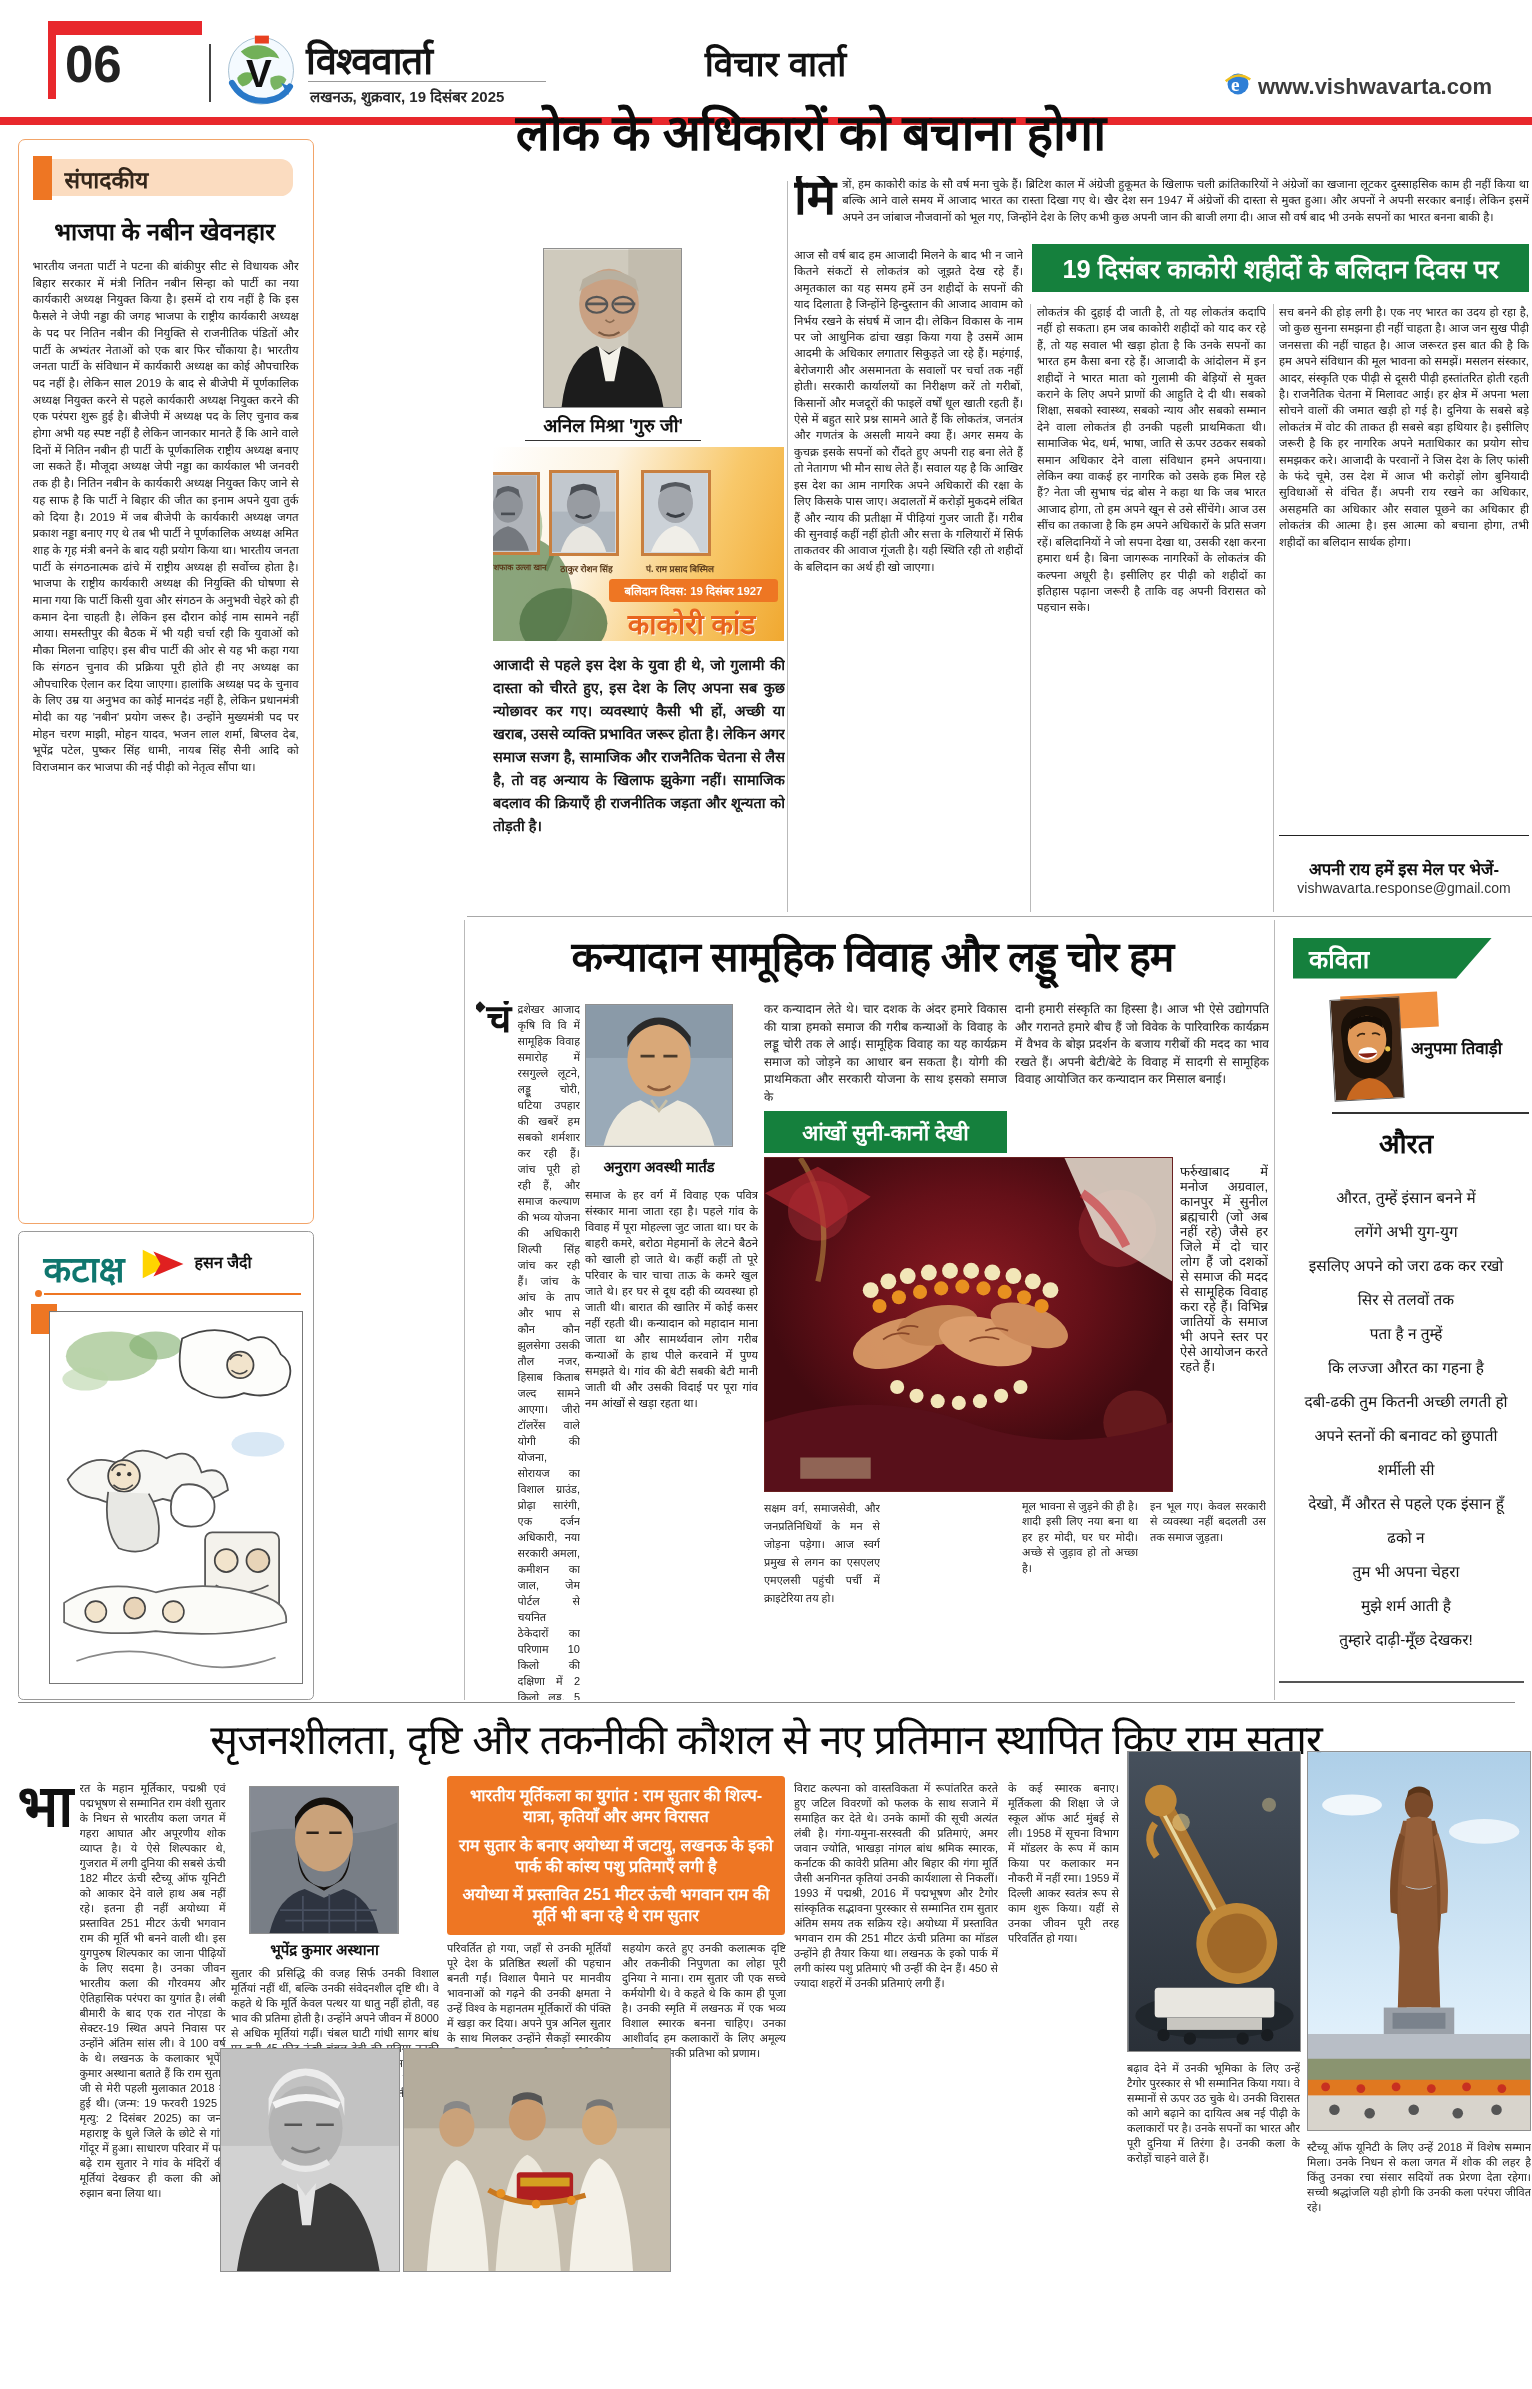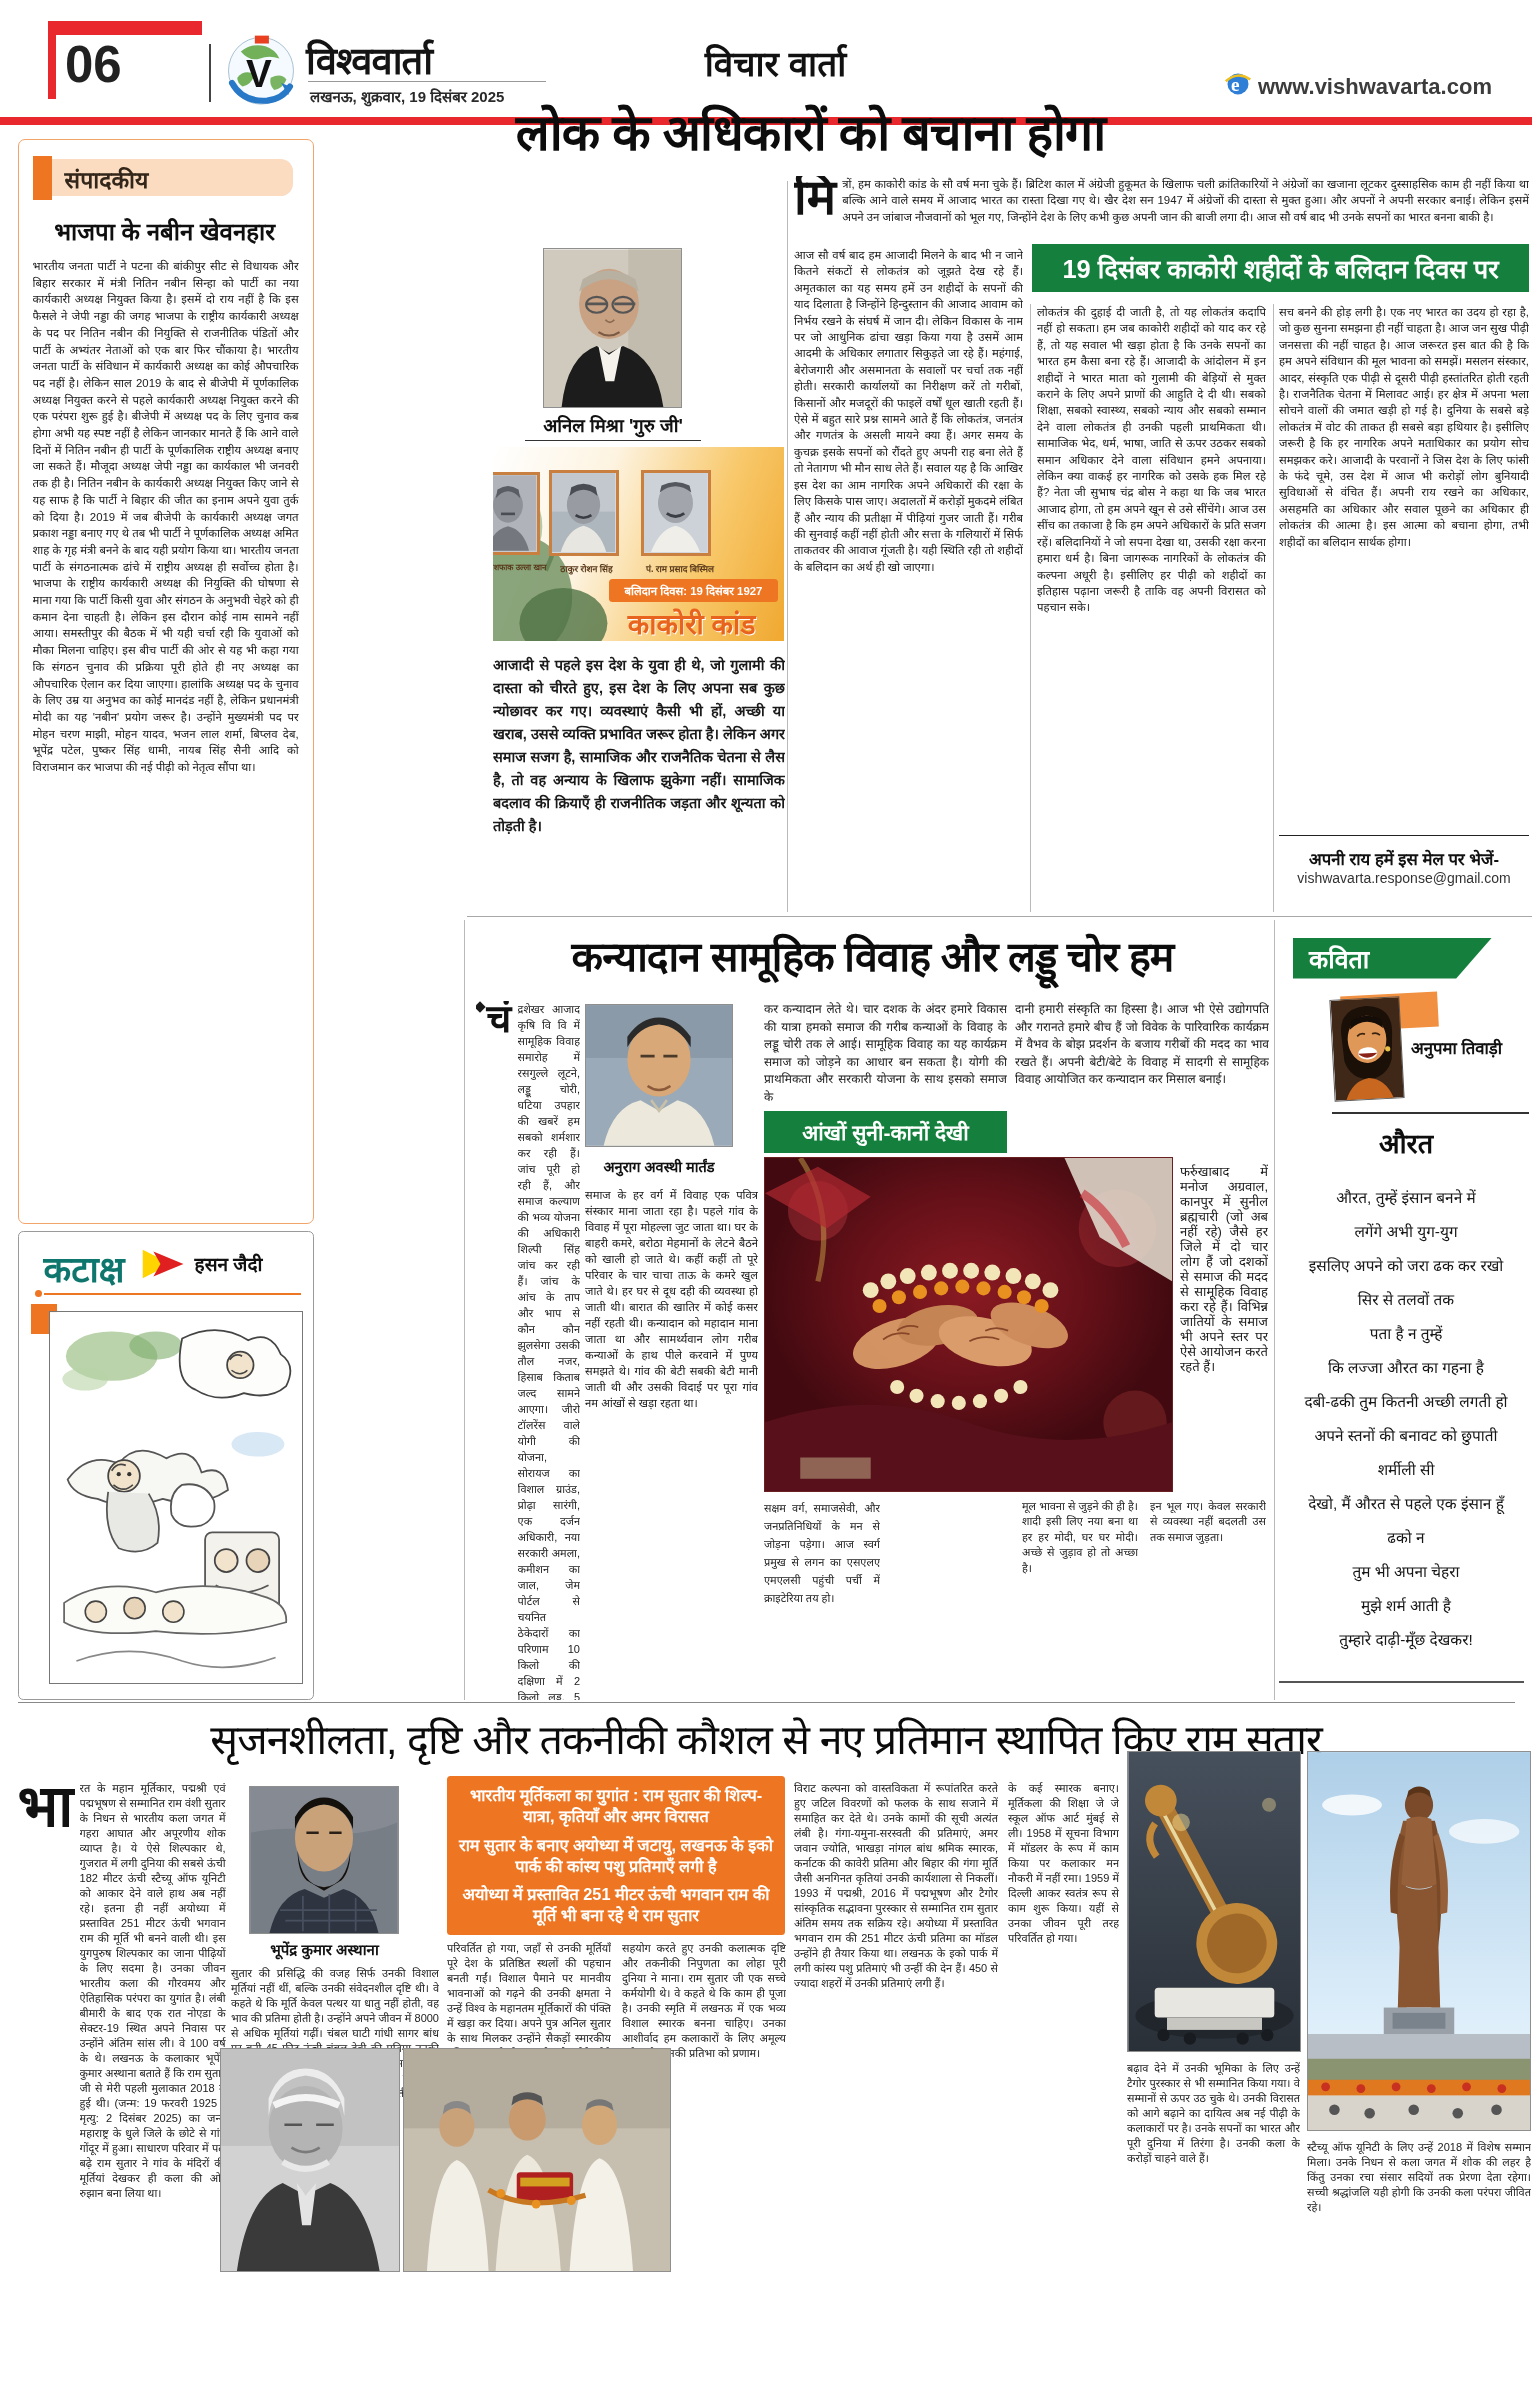--- a/index.html
+++ b/index.html
@@ -63,21 +63,21 @@
   </div>
 
   <div class="abs" style="left:17.6px;top:1231px;width:296px;height:469px;border:1.8px solid #9a9a9a;border-radius:5.3px">
     <div class="abs" style="left:25px;top:12.3px;font-size:36px;font-weight:bold;color:#0f766e">कटाक्ष</div>
     <div class="abs" style="left:122px;top:16px">
       <svg width="46" height="32" viewBox="0 0 52 36">
         <polygon points="2,2 34,18 2,34" fill="#ffd400"></polygon>
         <polygon points="14,4 48,18 14,32 22,18" fill="#e02020"></polygon>
       </svg>
     </div>
-    <div class="abs" style="left:176px;top:19.4px;font-size:19px;font-weight:bold;color:#111">हसन जैदी</div>
+    <div class="abs" style="left:176px;top:19.4px;font-size:16px;font-weight:bold;color:#111">हसन जैदी</div>
     <div class="abs" style="left:16px;top:58px;width:7px;height:7px;border-radius:50%;background:#ee7623"></div>
     <div class="abs" style="left:25px;top:61px;width:257px;height:1.8px;background:#ee7623"></div>
     <div class="abs" style="left:12.3px;top:72px;width:26.4px;height:30px;background:#ee7623"></div>
     <div class="photo" style="left:30px;top:79px;width:254px;height:373px;border-color:#777">
       <svg width="252" height="372" viewBox="0 0 286 422">
         <rect width="286" height="422" fill="#ffffff"></rect>
         <ellipse cx="70" cy="50" rx="52" ry="28" fill="#9cc188" opacity=".7"></ellipse>
         <ellipse cx="120" cy="38" rx="30" ry="16" fill="#7fae6d" opacity=".6"></ellipse>
         <ellipse cx="40" cy="76" rx="26" ry="13" fill="#b8d4a6" opacity=".6"></ellipse>
         <path d="M150 30 Q190 10 225 32 Q250 20 262 48 Q280 60 268 84 Q250 100 220 92 Q190 104 165 88 Q140 78 150 30Z" fill="#fdfdfb" stroke="#444" stroke-width="2"></path>
@@ -177,21 +177,21 @@
     <span class="col" style="display:block;text-align:justify">त्रों, हम काकोरी कांड के सौ वर्ष मना चुके हैं। ब्रिटिश काल में अंग्रेजी हुकूमत के खिलाफ चली क्रांतिकारियों ने अंग्रेजों का खजाना लूटकर दुस्साहसिक काम ही नहीं किया था बल्कि आने वाले समय में आजाद भारत का रास्ता दिखा गए थे। खैर देश सन 1947 में अंग्रेजों की दास्ता से मुक्त हुआ। और अपनों ने अपनी सरकार बनाई। लेकिन इसमें अपने उन जांबाज नौजवानों को भूल गए, जिन्होंने देश के लिए कभी कुछ अपनी जान की बाजी लगा दी। आज सौ वर्ष बाद भी उनके सपनों का भारत बनना बाकी है।</span>
   </div>
 
   <div class="abs col" style="left:794px;top:247px;width:229px;height:666px">आज सौ वर्ष बाद हम आजादी मिलने के बाद भी न जाने कितने संकटों से लोकतंत्र को जूझते देख रहे हैं। अमृतकाल का यह समय हमें उन शहीदों के सपनों की याद दिलाता है जिन्होंने हिन्दुस्तान की आजाद आवाम को निर्भय रखने के संघर्ष में जान दी। लेकिन विकास के नाम पर जो आधुनिक ढांचा खड़ा किया गया है उसमें आम आदमी के अधिकार लगातार सिकुड़ते जा रहे हैं। महंगाई, बेरोजगारी और असमानता के सवालों पर चर्चा तक नहीं होती। सरकारी कार्यालयों का निरीक्षण करें तो गरीबों, किसानों और मजदूरों की फाइलें वर्षों धूल खाती रहती हैं। ऐसे में बहुत सारे प्रश्न सामने आते हैं कि लोकतंत्र, जनतंत्र और गणतंत्र के असली मायने क्या हैं। अगर समय के कुचक्र इसके सपनों को रौंदते हुए अपनी राह बना लेते हैं तो नेतागण भी मौन साध लेते हैं। सवाल यह है कि आखिर इस देश का आम नागरिक अपने अधिकारों की रक्षा के लिए किसके पास जाए। अदालतों में करोड़ों मुकदमे लंबित हैं और न्याय की प्रतीक्षा में पीढ़ियां गुजर जाती हैं। गरीब की सुनवाई कहीं नहीं होती और सत्ता के गलियारों में सिर्फ ताकतवर की आवाज गूंजती है। यही स्थिति रही तो शहीदों के बलिदान का अर्थ ही खो जाएगा।</div>
   <div class="abs col" style="left:1037px;top:304px;width:229px;height:609px">लोकतंत्र की दुहाई दी जाती है, तो यह लोकतंत्र कदापि नहीं हो सकता। हम जब काकोरी शहीदों को याद कर रहे हैं, तो यह सवाल भी खड़ा होता है कि उनके सपनों का भारत हम कैसा बना रहे हैं। आजादी के आंदोलन में इन शहीदों ने भारत माता को गुलामी की बेड़ियों से मुक्त कराने के लिए अपने प्राणों की आहुति दे दी थी। सबको शिक्षा, सबको स्वास्थ्य, सबको न्याय और सबको सम्मान देने वाला लोकतंत्र ही उनकी पहली प्राथमिकता थी। सामाजिक भेद, धर्म, भाषा, जाति से ऊपर उठकर सबको समान अधिकार देने वाला संविधान हमने अपनाया। लेकिन क्या वाकई हर नागरिक को उसके हक मिल रहे हैं? नेता जी सुभाष चंद्र बोस ने कहा था कि जब भारत आजाद होगा, तो हम अपने खून से उसे सींचेंगे। आज उस सींच का तकाजा है कि हम अपने अधिकारों के प्रति सजग रहें। बलिदानियों ने जो सपना देखा था, उसकी रक्षा करना हमारा धर्म है। बिना जागरूक नागरिकों के लोकतंत्र की कल्पना अधूरी है। इसीलिए हर पीढ़ी को शहीदों का इतिहास पढ़ाना जरूरी है ताकि वह अपनी विरासत को पहचान सके।</div>
   <div class="abs col" style="left:1279px;top:304px;width:250px;height:527px">सच बनने की होड़ लगी है। एक नए भारत का उदय हो रहा है, जो कुछ सुनना समझना ही नहीं चाहता है। आज जन सुख पीढ़ी जनसत्ता की नहीं चाहत है। आज जरूरत इस बात की है कि हम अपने संविधान की मूल भावना को समझें। मसलन संस्कार, आदर, संस्कृति एक पीढ़ी से दूसरी पीढ़ी हस्तांतरित होती रहती है। राजनैतिक चेतना में मिलावट आई। हर क्षेत्र में अपना भला सोचने वालों की जमात खड़ी हो गई है। दुनिया के सबसे बड़े लोकतंत्र में वोट की ताकत ही सबसे बड़ा हथियार है। इसीलिए जरूरी है कि हर नागरिक अपने मताधिकार का प्रयोग सोच समझकर करे। आजादी के परवानों ने जिस देश के लिए फांसी के फंदे चूमे, उस देश में आज भी करोड़ों लोग बुनियादी सुविधाओं से वंचित हैं। अपनी राय रखने का अधिकार, असहमति का अधिकार और सवाल पूछने का अधिकार ही लोकतंत्र की आत्मा है। इस आत्मा को बचाना होगा, तभी शहीदों का बलिदान सार्थक होगा।</div>
   <div class="vline" style="left:787px;top:181px;height:731px"></div>
   <div class="vline" style="left:1030px;top:304px;height:608px"></div>
   <div class="vline" style="left:1273px;top:304px;height:608px"></div>
 
-  <div class="abs" style="left:1279px;top:835px;width:250px;height:58px;border-top:1.8px solid #222;padding-top:11px;text-align:center">
+  <div class="abs" style="left:1279px;top:835px;width:250px;height:58px;border-top:1.8px solid #222;padding-top:21px;text-align:center">
     <div style="font-size:16.7px;font-weight:bold;color:#111">अपनी राय हमें इस मेल पर भेजें-</div>
     <a style="font-size:14px;color:#333;text-decoration:none">vishwavarta.response@gmail.com</a>
   </div>
 
   <div class="hline" style="left:467px;top:916px;width:1066px"></div>
   <div class="vline" style="left:464px;top:920px;height:780px"></div>
   <div class="vline" style="left:1274px;top:920px;height:780px"></div>
   <div class="hline" style="left:17.6px;top:1702px;width:1497px;background:#888"></div>
 
   <div class="abs" style="left:476px;top:927px;width:793px;text-align:center;font-size:41px;font-weight:bold;color:#0c0c0c;letter-spacing:-0.9px">कन्यादान सामूहिक विवाह और लड्डू चोर हम</div>

